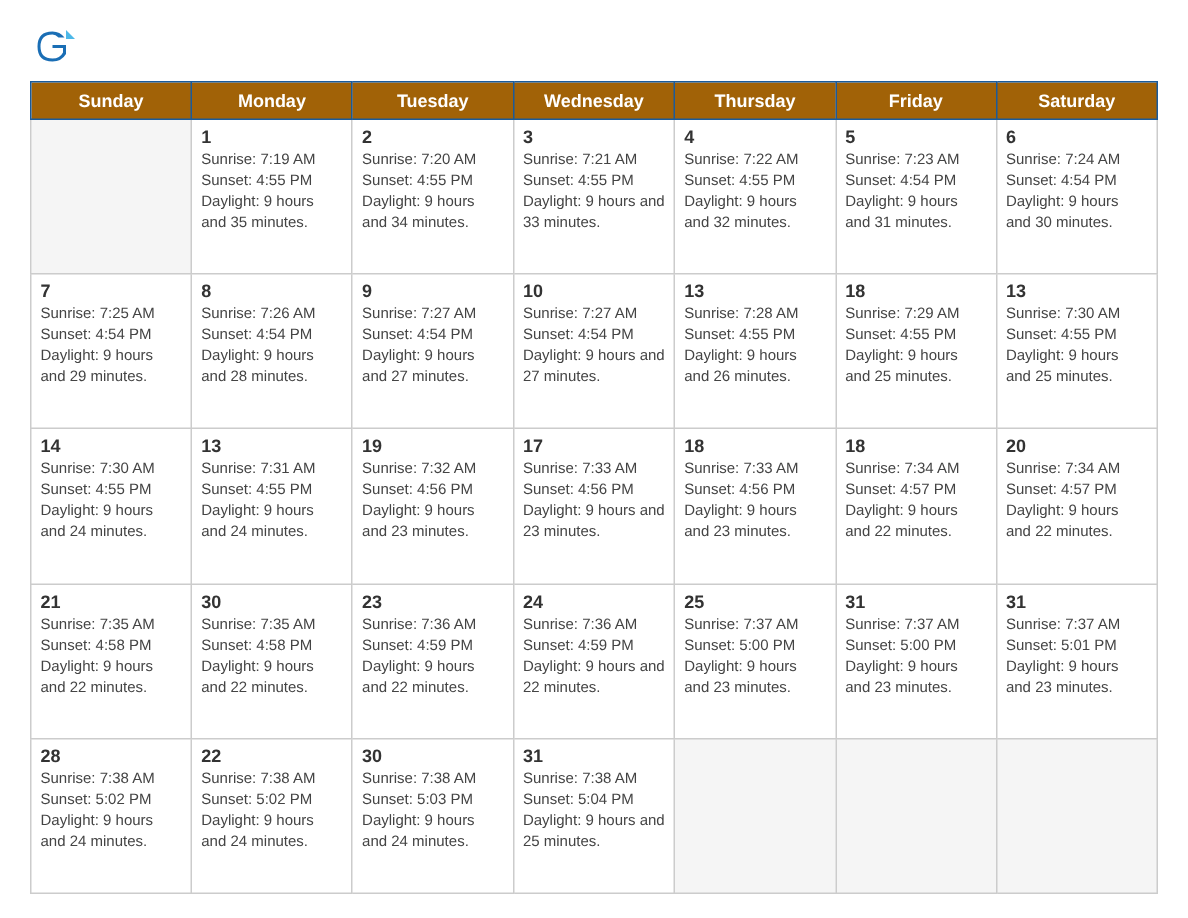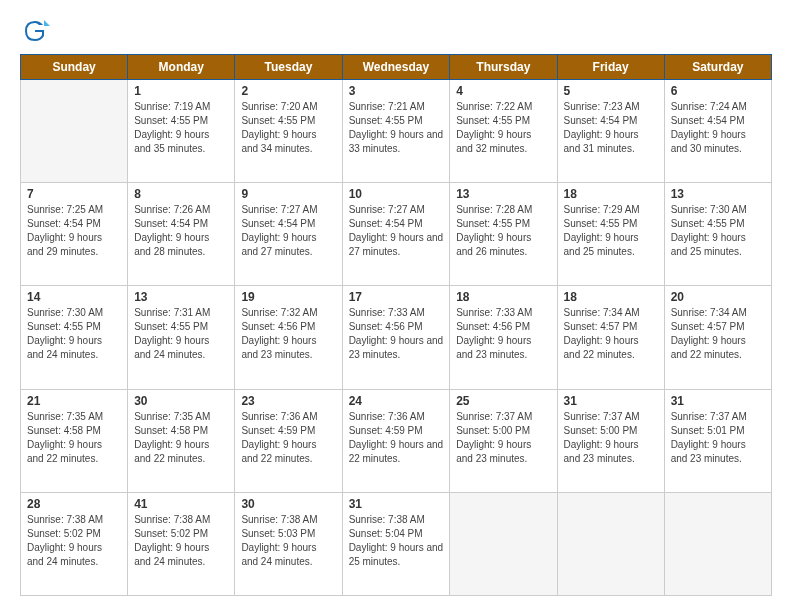--- a/index.html
+++ b/index.html
@@ -249,21 +249,21 @@
             <div class="day-num">31</div>
             <div class="day-info">Sunrise: 7:37 AM<br>Sunset: 5:01 PM<br>Daylight: 9 hours and 23 minutes.</div>
           </td>
         </tr>
         <tr>
           <td>
             <div class="day-num">28</div>
             <div class="day-info">Sunrise: 7:38 AM<br>Sunset: 5:02 PM<br>Daylight: 9 hours and 24 minutes.</div>
           </td>
           <td>
-            <div class="day-num">41</div>
+            <div class="day-num">22</div>
             <div class="day-info">Sunrise: 7:38 AM<br>Sunset: 5:02 PM<br>Daylight: 9 hours and 24 minutes.</div>
           </td>
           <td>
             <div class="day-num">30</div>
             <div class="day-info">Sunrise: 7:38 AM<br>Sunset: 5:03 PM<br>Daylight: 9 hours and 24 minutes.</div>
           </td>
           <td>
             <div class="day-num">31</div>
             <div class="day-info">Sunrise: 7:38 AM<br>Sunset: 5:04 PM<br>Daylight: 9 hours and 25 minutes.</div>
           </td>

